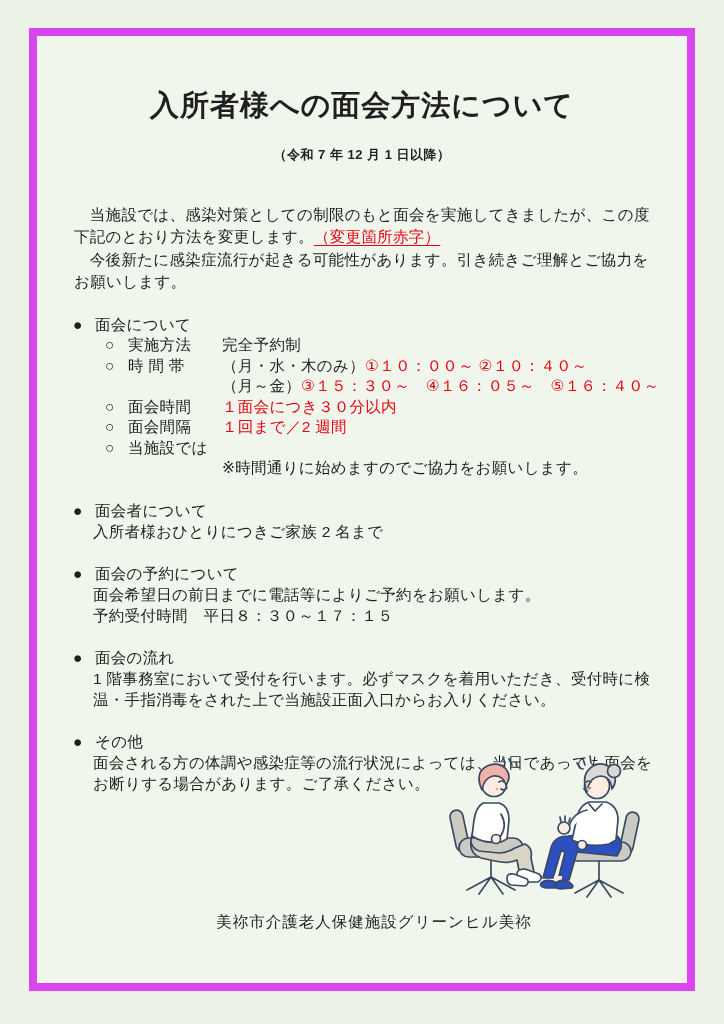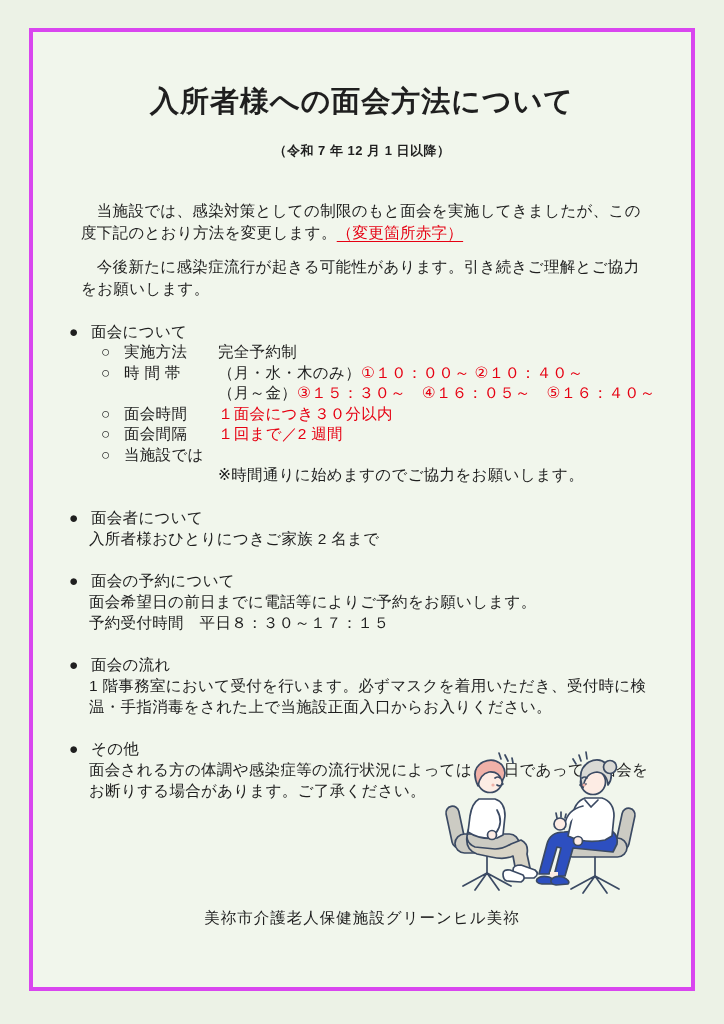--- a/index.html
+++ b/index.html
@@ -8,21 +8,21 @@
     background:#ecf2e6;
     font-family:"Liberation Sans","DejaVu Sans",sans-serif;
     color:#1f1f1f;
     position:relative;
     overflow:hidden;
   }
   .panel{
     position:absolute;left:29px;top:28px;
     width:666px;height:963px;
     box-sizing:border-box;
-    border:4px solid #d946ef;
+    border:8px solid #d946ef;
     background:#f1f6ec;
   }
   .title{
     margin:50px 0 0 0;
     text-align:center;
     font-size:29px;font-weight:bold;
     letter-spacing:1px;
   }
   .subtitle{
     margin-top:20px;
@@ -30,33 +30,33 @@
     font-size:13px;font-weight:bold;
     letter-spacing:0.5px;
   }
   .content{
     margin:40px 36px 0 36px;
     width:588px;
     font-size:15.5px;
     line-height:22px;
     letter-spacing:0.3px;
   }
-  .intro p{margin:12px;}
+  .intro p{margin:1px;}
   .red{color:#e60012;}
   .ul{text-decoration:underline;text-underline-offset:3px;text-decoration-color:#e60012;}
   .sec{margin-top:21px;}
   .sec-head{display:flex;line-height:21px;}
   .sec-head .b{width:22px;}
   .sec-body{margin-left:20px;line-height:21px;}
   .row{display:flex;margin-left:32px;line-height:20.5px;}
   .row .marker{width:23px;flex:none;}
   .row .label{width:94px;flex:none;}
   .row .val{flex:1;}
   .footer{
-    position:absolute;left:0;top:876px;width:100%;
+    position:absolute;left:12px;top:876px;width:100%;
     text-align:center;
     font-size:15.5px;letter-spacing:1px;
   }
   .illu{
     position:absolute;left:400px;top:712px;
     width:218px;height:152px;
   }
 </style>
 </head>
 <body>

